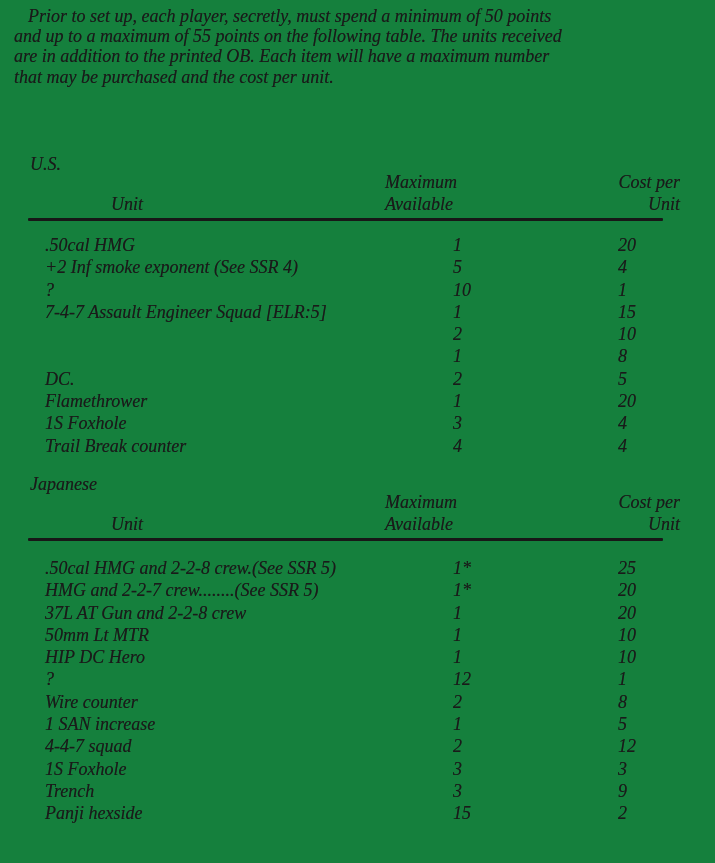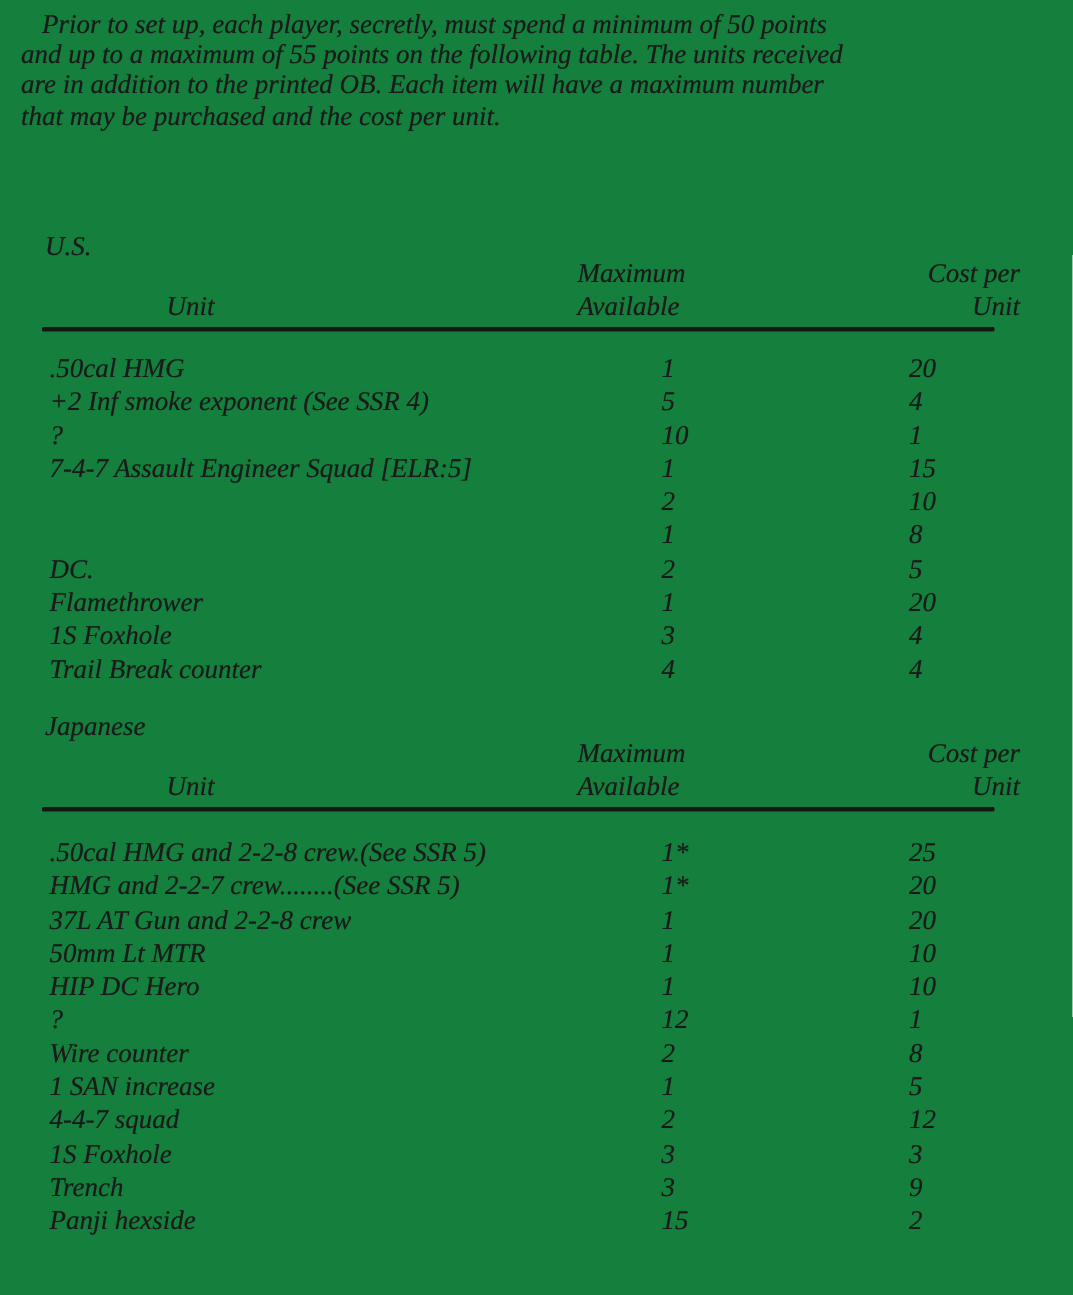--- a/index.html
+++ b/index.html
@@ -11,21 +11,21 @@
   .intro{position:absolute;left:14px;top:6px;width:670px;font-size:18px;line-height:20.2px;}
   .intro .line1{text-indent:14px;}
   .tsection{position:absolute;left:0;width:715px;font-size:18px;}
   #us-section{top:124px;height:330px;margin-top:30px;}
   #jp-section{top:474px;height:380px;}
   .slabel{position:absolute;left:30px;top:0;white-space:nowrap;}
   .h-unit{position:absolute;left:67px;top:40px;width:120px;text-align:center;}
   .h-max{position:absolute;left:385px;top:17px;width:130px;text-align:left;line-height:22.3px;}
   .h-cost{position:absolute;left:550px;top:17px;width:130px;text-align:right;line-height:22.3px;}
   .rule{position:absolute;left:28px;top:64px;width:635px;height:3px;background:#171717;border-radius:1px;}
-  .rows{position:absolute;left:0;top:80px;width:606px;text-align:right;}
+  .rows{position:absolute;left:12px;top:80px;width:606px;text-align:right;}
   #jp-section .rows{top:83px;}
   .trow{position:relative;height:22.3px;line-height:22.3px;}
   .c-unit{position:absolute;left:33px;white-space:nowrap;}
   .c-max{position:absolute;left:441px;white-space:nowrap;}
   .c-cost{position:absolute;left:606px;white-space:nowrap;}
 </style>
 </head>
 <body>
 
 <div class="page">

